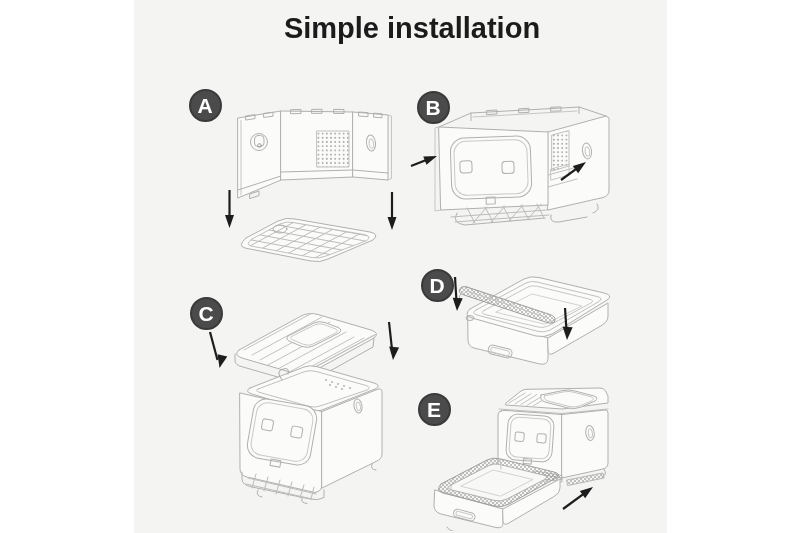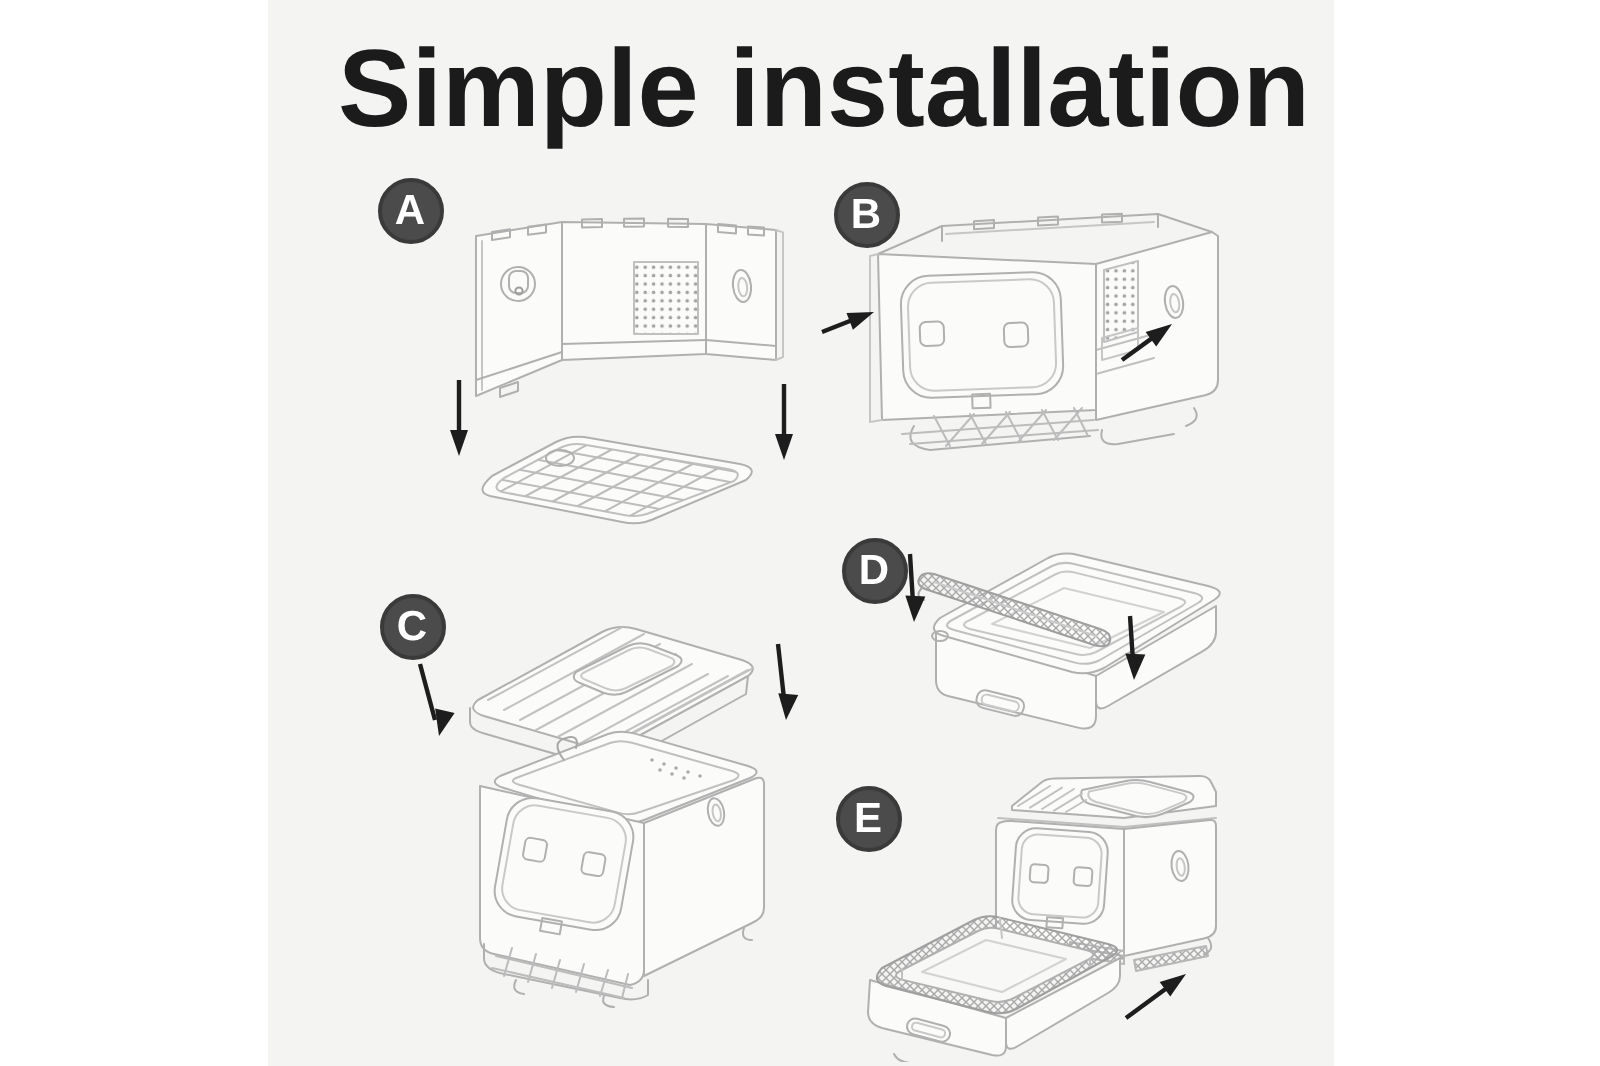--- a/index.html
+++ b/index.html
@@ -6,21 +6,21 @@
   body{
     width:800px;height:533px;background:#ffffff;overflow:hidden;
     font-family:"Liberation Sans",sans-serif;
   }
   .canvas{
     position:relative;width:533px;height:533px;margin:0 auto;
     background:#f4f4f3;overflow:hidden;
   }
   .title{
     position:absolute;top:12px;left:12px;width:100%;margin:0;
-    text-align:center;font-size:55px;font-weight:700;color:#1b1b1b;
+    text-align:center;font-size:29px;font-weight:700;color:#1b1b1b;
     letter-spacing:0px;
   }
   .badge{
     position:absolute;width:33px;height:33px;border-radius:50%;
     background:#4b4b4b;color:#ffffff;display:flex;align-items:center;
     justify-content:center;font-size:21px;font-weight:700;
     border:2px solid #3a3a3a;box-sizing:border-box;
   }
   .illus{position:absolute;}
 </style>

